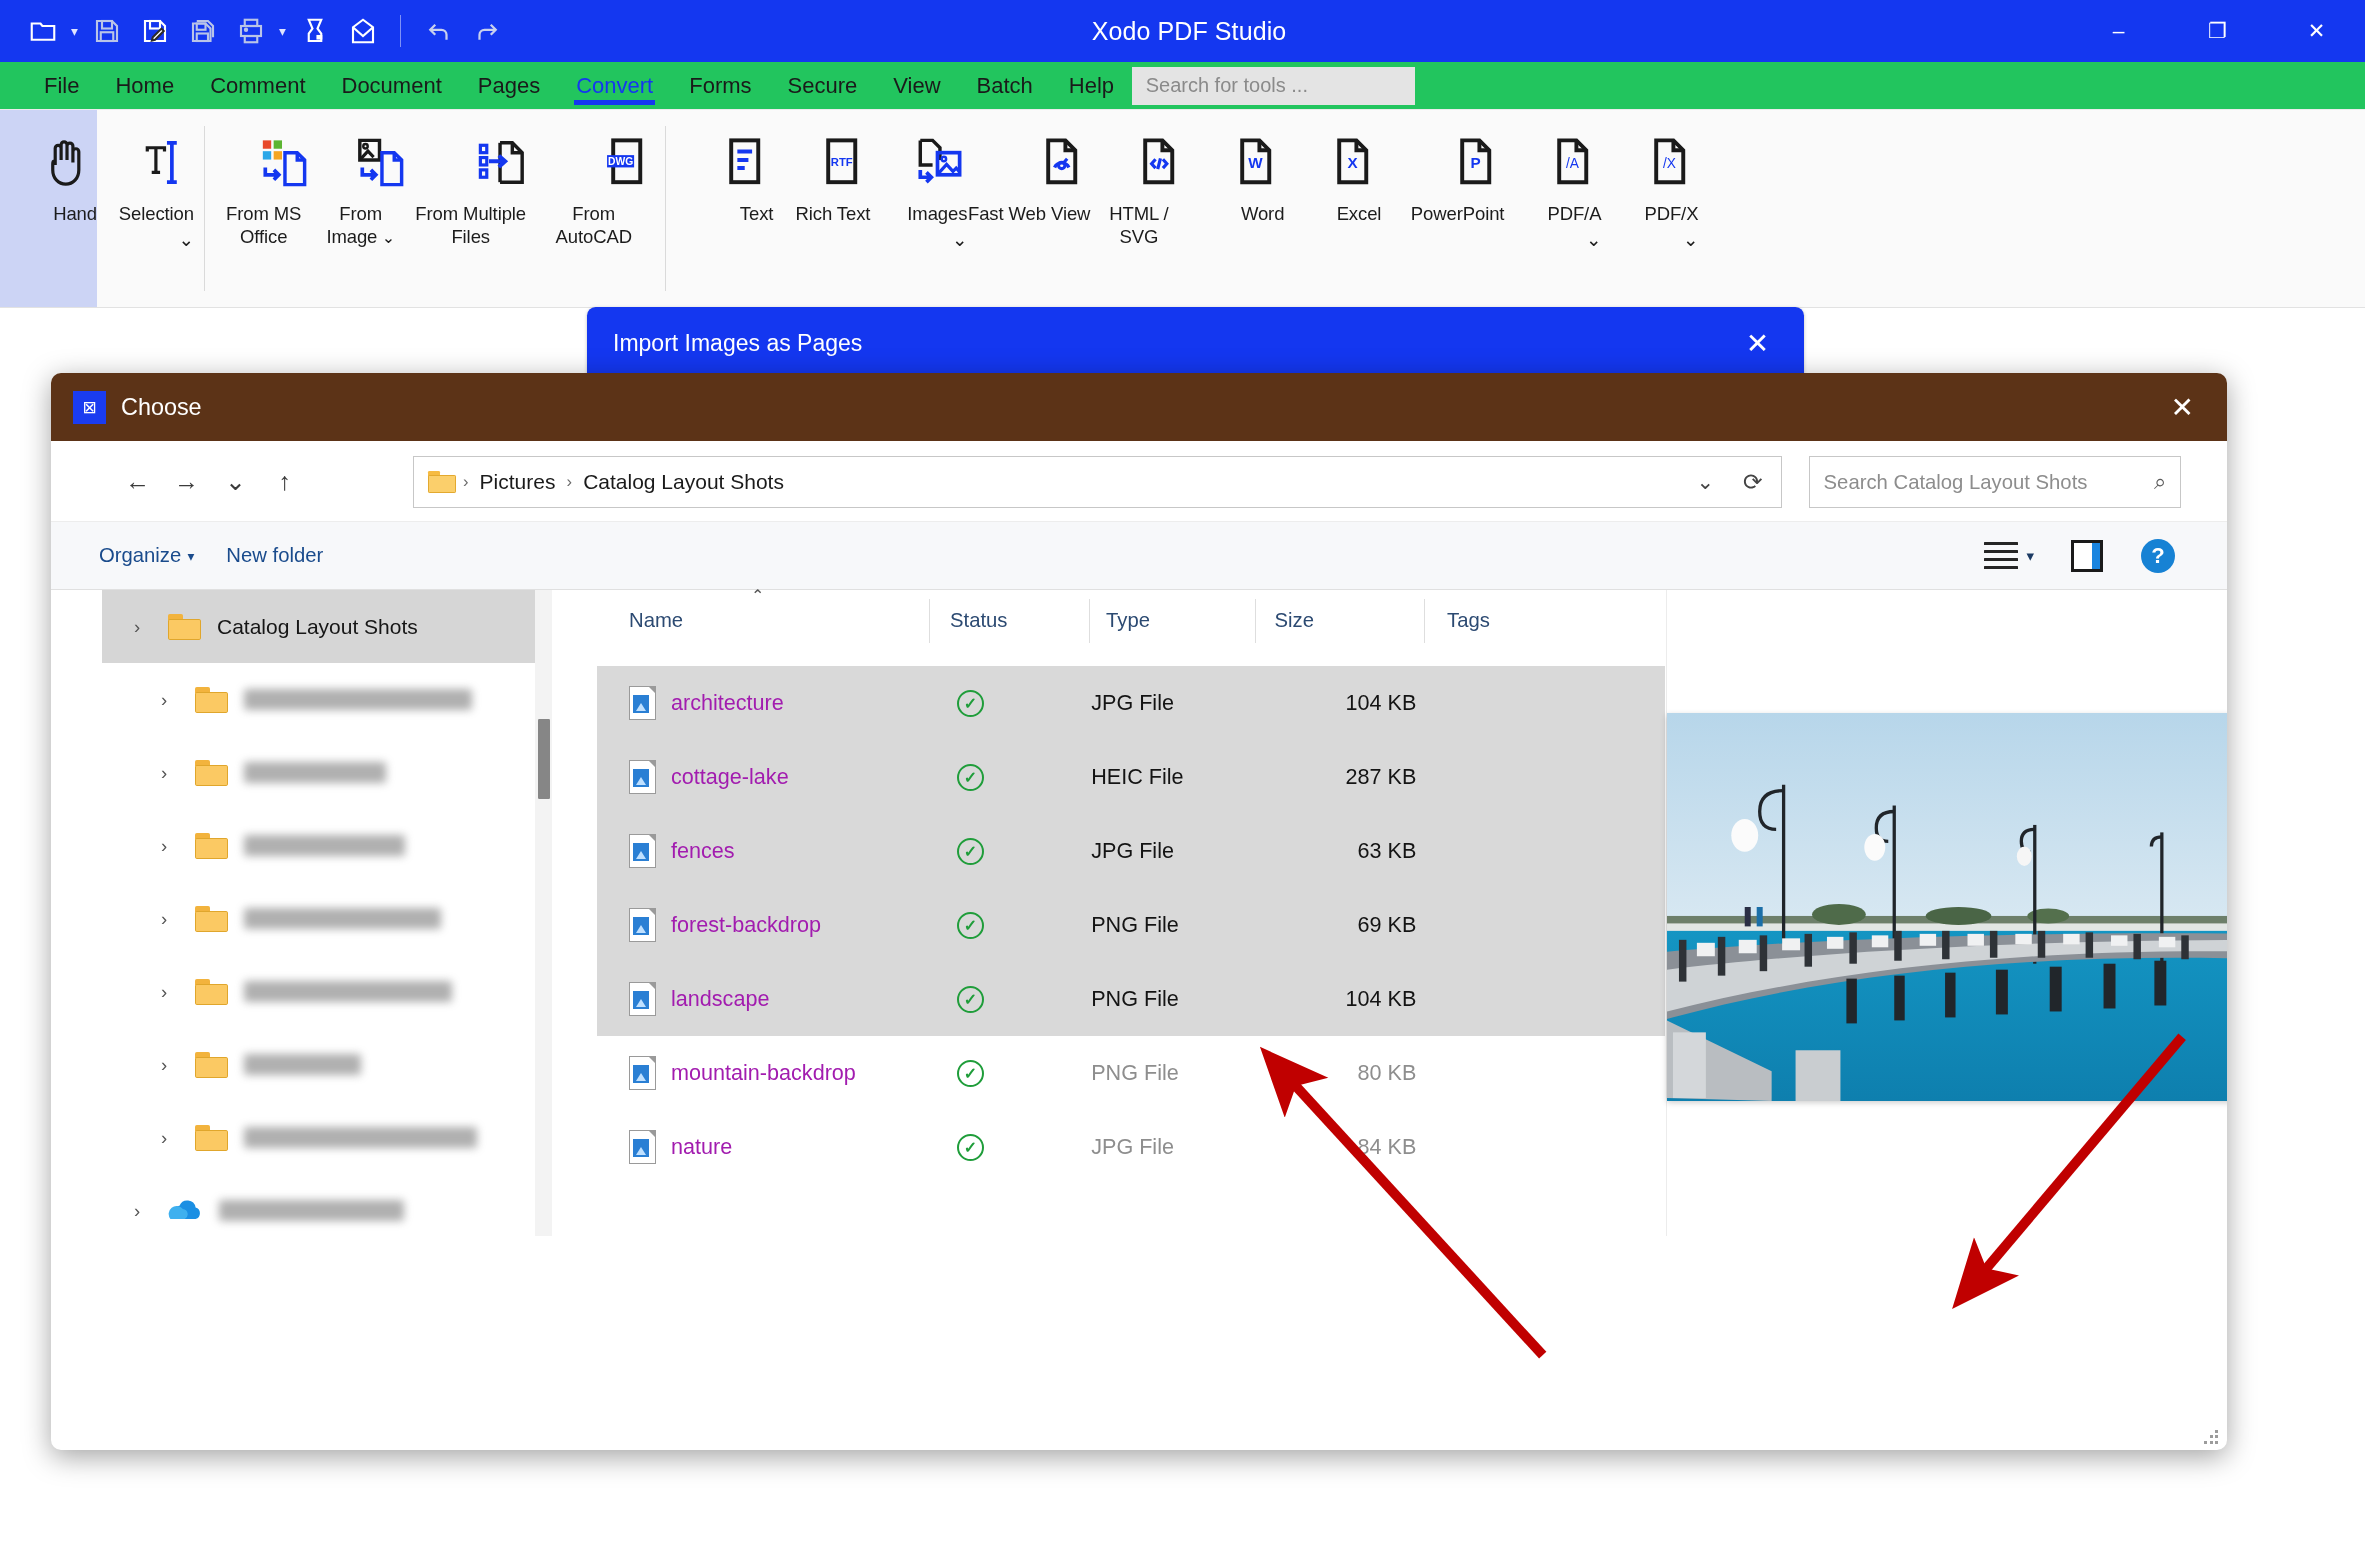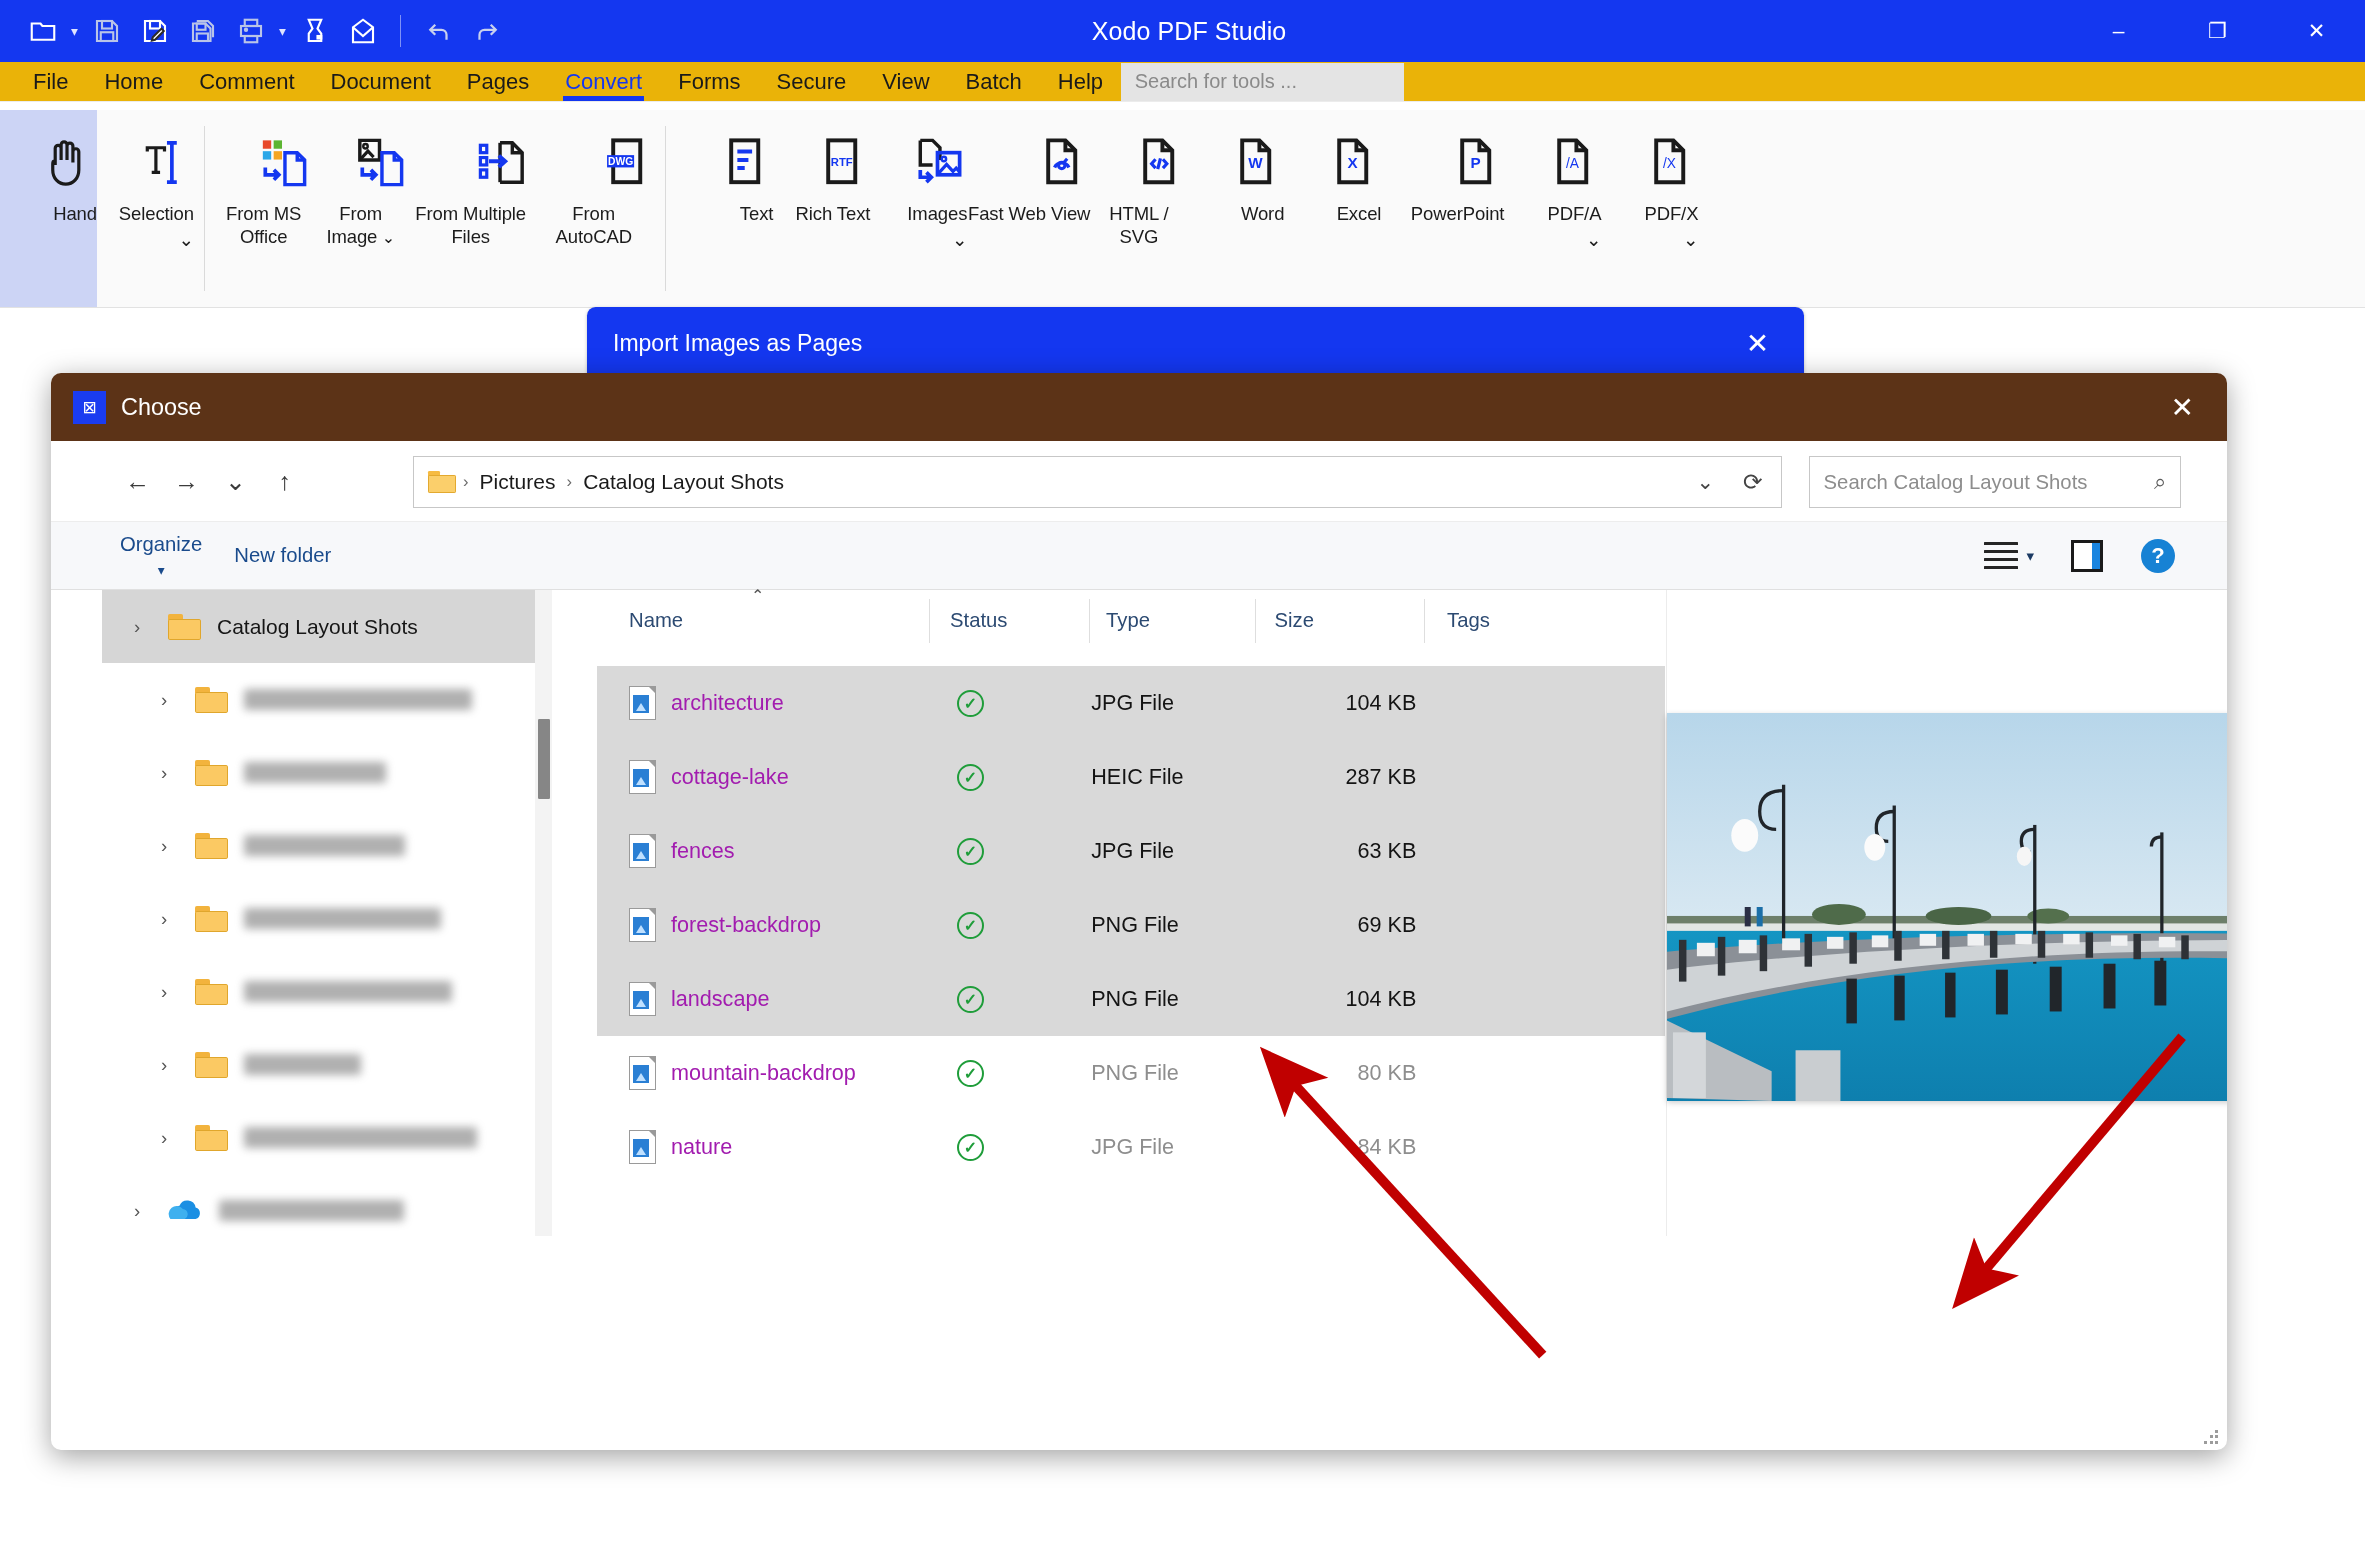--- a/index.html
+++ b/index.html
@@ -32,22 +32,22 @@
     color: #ffffff; font-size: 25px; letter-spacing: 0.1px; pointer-events: none;
   }
   .winctl { position: absolute; right: 0; top: 0; height: 62px; display: flex; }
   .winctl div {
     width: 99px; height: 62px; display: flex; align-items: center; justify-content: center;
     color: #fff; font-size: 21px;
   }
 
   
   .menubar {
-    position: absolute; left: 0; top: 62px; width: 2366px; height: 40px;
-    background: #eab308; display: flex; align-items: center; padding-left: 15px;
+    position: absolute; left: 0; top: 62px; width: 2366px; height: 48px;
+    background: #22c55e; display: flex; align-items: center; padding-left: 26px;
     border-bottom: 0.6px solid #ececec;
   }
   .menu-item {
     position: relative; height: 48px; display: flex; align-items: center;
     padding: 0 18px; font-size: 22px; color: #1a1a1a; white-space: nowrap;
   }
   .menu-item.active { color: #1437f0; }
   .menu-item.active::after {
     content: ""; position: absolute; left: 16px; right: 16px; bottom: 5px;
     height: 4.3px; background: #1437f0;
@@ -146,21 +146,21 @@
   }
   .searchbox .ph { font-size: 20.3px; color: #8d8d8d; }
   .searchbox .mg { font-size: 22px; color: #5a5a5a; }
 
   
   .cmdbar {
     position: absolute; left: 0; top: 148px; width: 2176px; height: 69px;
     background: #f7f8fa; display: flex; align-items: center;
     border-top: 0.6px solid #ededed; border-bottom: 0.6px solid #e0e0e0;
   }
-  .cmdbar .c1 { margin-left: 69px; font-size: 20.3px; color: #1a4b8c; display:flex; align-items:center; gap:6.2px;flex-direction:column;}
+  .cmdbar .c1 { margin-left: 48px; font-size: 20.3px; color: #1a4b8c; display:flex; align-items:center; gap:6.2px;}
   .cmdbar .c2 { margin-left: 32px; font-size: 20.3px; color: #1a4b8c; }
   .cmdbar .right { position: absolute; right: 0; display: flex; align-items: center; gap: 0; }
   .vw-list { width: 34px; height: 34px; display:flex; flex-direction:column; justify-content:center; gap:4.3px; }
   .vw-list i { display:block; height: 3.7px; background:#252525; border-radius:0.6px; }
   .vw-caret { font-size: 15px; color: #1b3a63; margin-left: 8.6px; margin-right: 37px; }
   .vw-pane { width: 32px; height: 32px; border: 3.1px solid #1a1a1a; background: #fff; position: relative; margin-right: 38px;}
   .vw-pane::after { content:""; position:absolute; right:0; top:0; bottom:0; width: 8px; background:#1a85e0; }
   .help-ico {
     width: 34px; height: 34px; border-radius: 50%; background: #1782d4; color: #fff;
     display: flex; align-items: center; justify-content: center; font-size: 22px; font-weight: bold;

